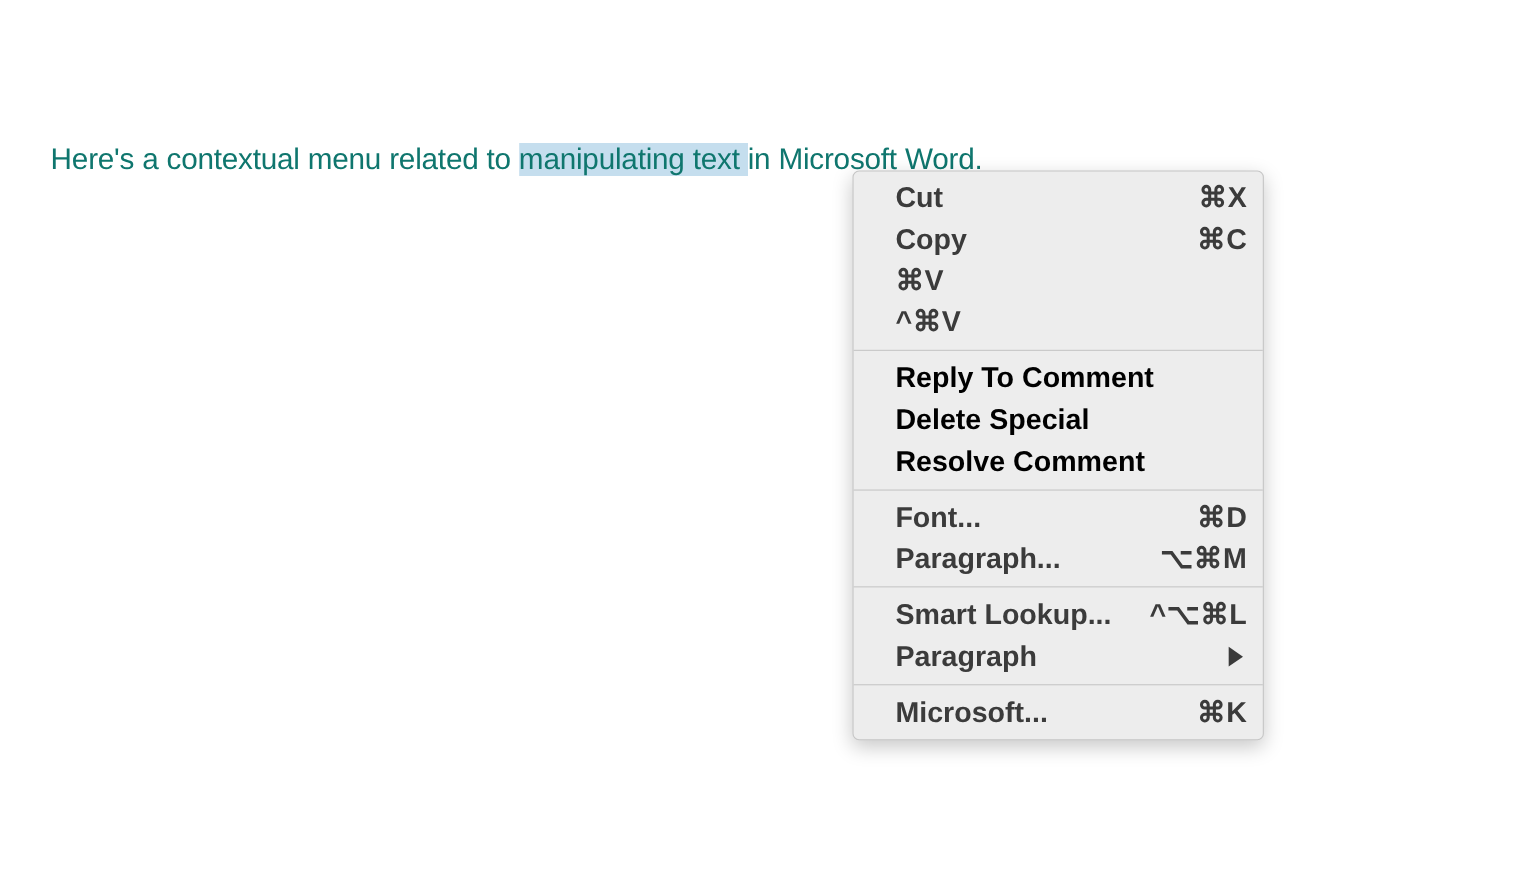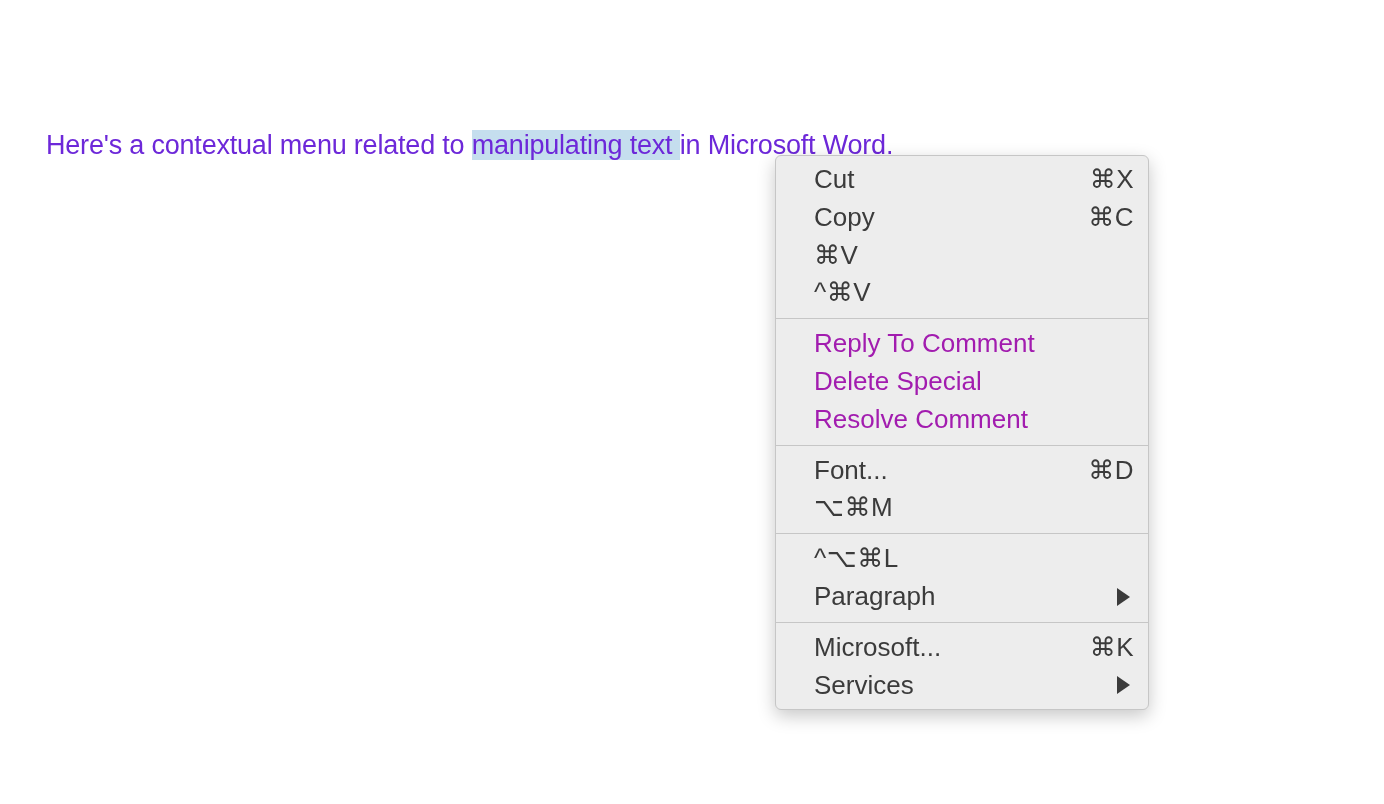--- a/index.html
+++ b/index.html
@@ -13,49 +13,50 @@
       width: 1384px;
       height: 804px;
       position: relative;
       overflow: hidden;
     }
     .document-text {
       position: absolute;
       top: 130px;
       left: 46px;
       font-size: 27px;
-      color: #6d28d9;
+      color: #0f766e;
       white-space: nowrap;
       letter-spacing: -0.2px;
     }
     .highlight {
       background-color: #c5deee;
     }
     .context-menu {
       position: absolute;
       top: 155px;
       left: 775px;
       width: 374px;
       background: #ededed;
       border: 1px solid #c6c6c6;
       border-radius: 6px;
       box-shadow: 0 6px 18px rgba(0,0,0,0.22);
       padding: 5px 0;
+      font-weight: bold;
     }
     .menu-item {
       display: flex;
       justify-content: space-between;
       align-items: center;
       padding: 2px 14px 2px 38px;
       font-size: 26px;
       color: #3b3b3b;
       line-height: 1.3;
     }
     .menu-item.disabled {
-      color: #a21caf;
+      color: #000000;
       justify-content: center;
     }
     .menu-item .label {
       flex: 1;
     }
     .menu-item .shortcut {
       font-size: 26px;
       color: #3b3b3b;
       letter-spacing: 0.5px;
       white-space: nowrap;
@@ -109,36 +110,34 @@
     <span class="label">Resolve Comment</span>
   </div>
 
   <div class="separator"></div>
 
   <div class="menu-item">
     <span class="label">Font...</span>
     <span class="shortcut">⌘D</span>
   </div>
   <div class="menu-item">
+    <span class="label">Paragraph...</span>
     <span class="shortcut">⌥⌘M</span>
   </div>
 
   <div class="separator"></div>
 
   <div class="menu-item">
+    <span class="label">Smart Lookup...</span>
     <span class="shortcut">^⌥⌘L</span>
   </div>
   <div class="menu-item">
     <span class="label">Paragraph</span>
     <span class="arrow"></span>
   </div>
 
   <div class="separator"></div>
 
   <div class="menu-item">
     <span class="label">Microsoft...</span>
     <span class="shortcut">⌘K</span>
   </div>
-  <div class="menu-item">
-    <span class="label">Services</span>
-    <span class="arrow"></span>
-  </div>
 </div>
 
 </body></html>

